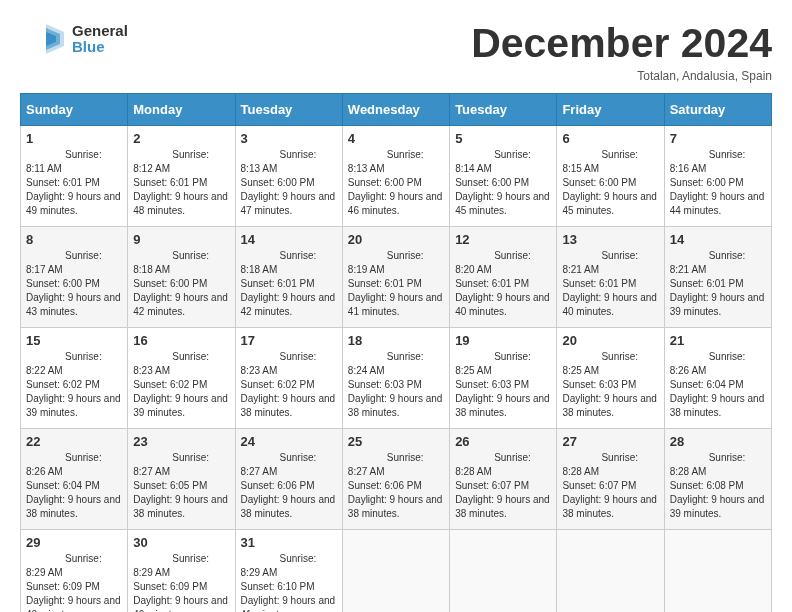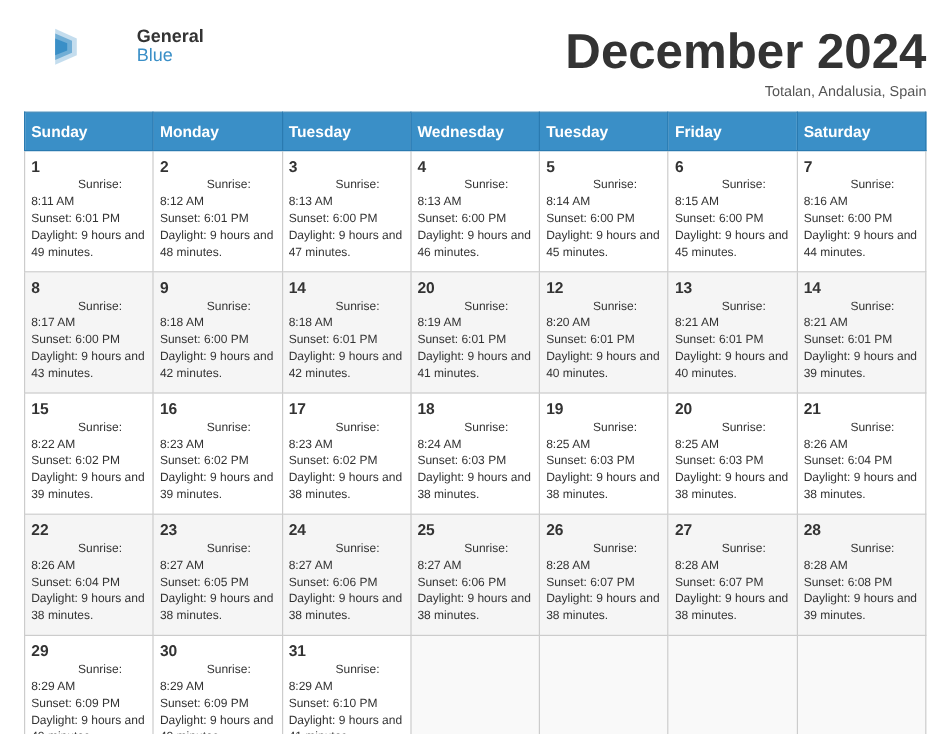--- a/index.html
+++ b/index.html
@@ -15,29 +15,28 @@
       justify-content: space-between;
       align-items: flex-start;
       margin-bottom: 10px;
     }
     .logo {
       display: flex;
       align-items: center;
       font-size: 18px;
       font-weight: bold;
       color: #333;
-      gap: 42px;
     }
     .logo-icon {
       width: 48px;
       height: 38px;
       margin-right: 4px;
     }
     .logo-general { display: block; font-size: 15px; font-weight: bold; color: #333; line-height: 1.1; }
-    .logo-blue { display: block; font-size: 15px; font-weight: normal; color: #3a8fc7; line-height: 1.1; }
+    .logo-blue { display: block; font-size: 15px; font-weight: bold; color: #3a8fc7; line-height: 1.1; }
     .title-block { text-align: right; }
     .month-title { font-size: 41px; font-weight: bold; color: #333; }
     .location-title { font-size: 12px; color: #555; margin-top: 2px; }
     .calendar {
       width: 100%;
       border-collapse: collapse;
       font-size: 11px;
       padding-left: 48px;
     }
     .calendar th {

